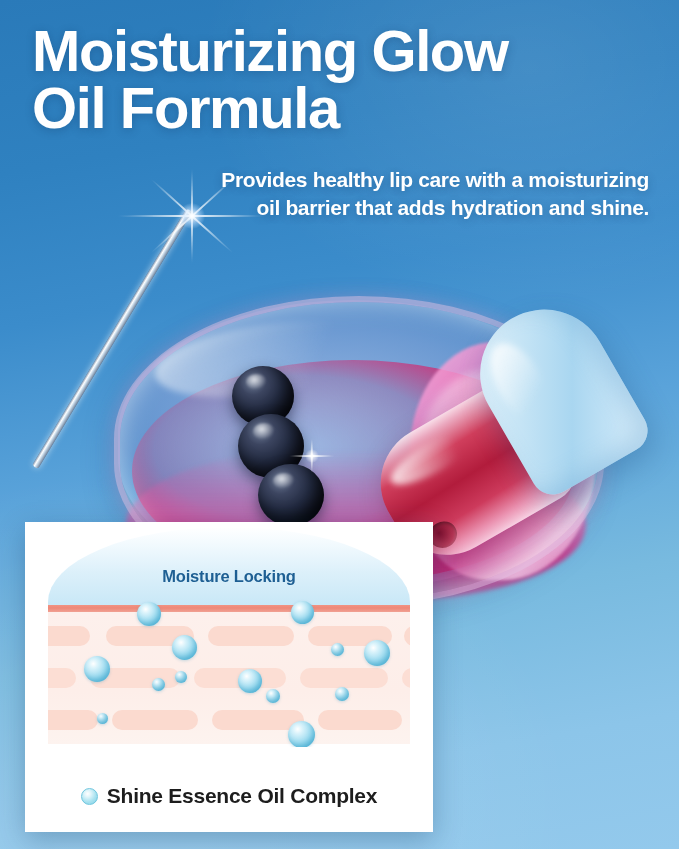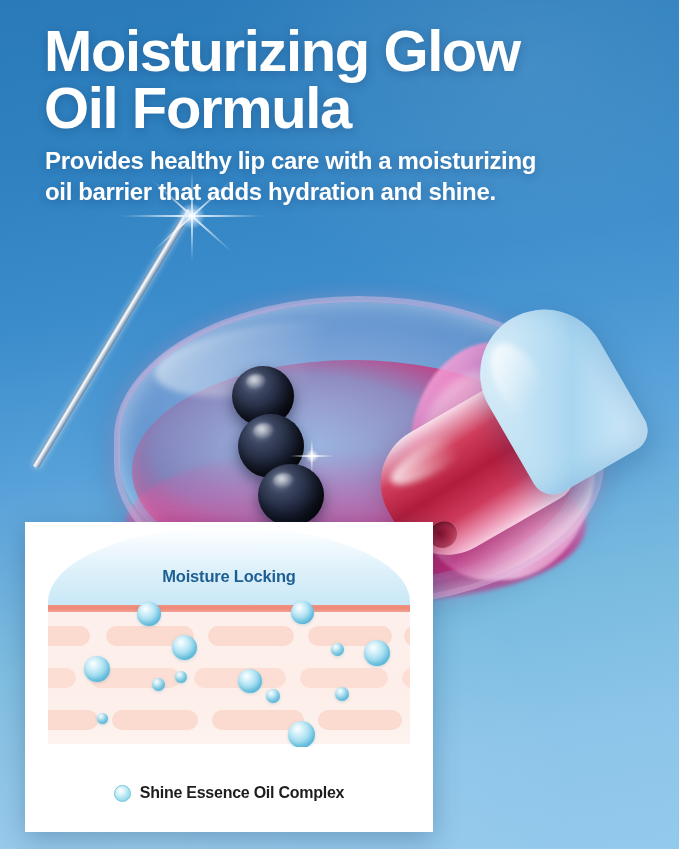--- a/index.html
+++ b/index.html
@@ -144,36 +144,37 @@
         #eaf6fd 0%, #d6ecf8 16%, #bfe1f4 38%, #a9d6f0 58%, #c3e3f6 78%, #e6f4fc 100%);
     box-shadow:0 12px 28px rgba(40,90,140,.32), inset -10px -8px 22px rgba(120,175,215,.45);
   }
   .tube-cap::after{
     content:"";position:absolute;left:16px;top:16px;width:44px;height:86px;border-radius:50%;
     background:linear-gradient(150deg, rgba(255,255,255,.9), rgba(255,255,255,0) 72%);
     filter:blur(3px);
   }
 
   
-  #copy{position:absolute;left:0;top:0;width:679px;padding:22px 30px 0 44px;box-sizing:border-box;}
+  #copy{position:absolute;left:0;top:0;width:679px;padding:22px 30px 0 32px;box-sizing:border-box;}
   #headline{
     margin:0;
     font-size:58px;line-height:.99;
     font-weight:bold;color:#ffffff;
     letter-spacing:-1.4px;
     text-shadow:0 2px 10px rgba(12,50,95,.30);
     white-space:pre-line;
   }
   #subhead{
-    margin:8px 0 0 1px;
-    font-size:24px;line-height:1.32;
+    margin:29px 0 0 1px;
+    font-size:21px;line-height:1.32;
     font-weight:bold;color:#ffffff;
     letter-spacing:-.35px;
     text-shadow:0 2px 8px rgba(12,50,95,.30);
     white-space:pre-line;
+    text-align:right;
   }
 
   
   #info-card{
     position:absolute;left:25px;top:522px;width:408px;height:310px;
     background:#ffffff;
     box-shadow:0 8px 26px rgba(12,55,100,.30);
   }
   .diagram{position:absolute;left:23px;top:5px;width:362px;height:220px;overflow:hidden;}
 
@@ -213,21 +214,21 @@
   .legend{
     position:absolute;left:0;top:262px;width:408px;
     display:flex;align-items:center;justify-content:center;gap:9px;
   }
   .legend-dot{
     width:15px;height:15px;border-radius:50%;
     background:radial-gradient(circle at 38% 32%, #ffffff 0%, #e2f6fb 22%, #a8e2f0 58%, #7fd0e6 100%);
     border:1.6px solid #6fc6de;
     flex:0 0 auto;
   }
-  .legend-text{font-size:16px;font-weight:bold;color:#1d1d1d;letter-spacing:-.25px;}
+  .legend-text{font-size:21px;font-weight:bold;color:#1d1d1d;letter-spacing:-.25px;}
 </style>
 </head>
 <body>
 
 <div id="stage">
 
   <div id="bg-sheen"></div>
 
   <div id="scene">
 

